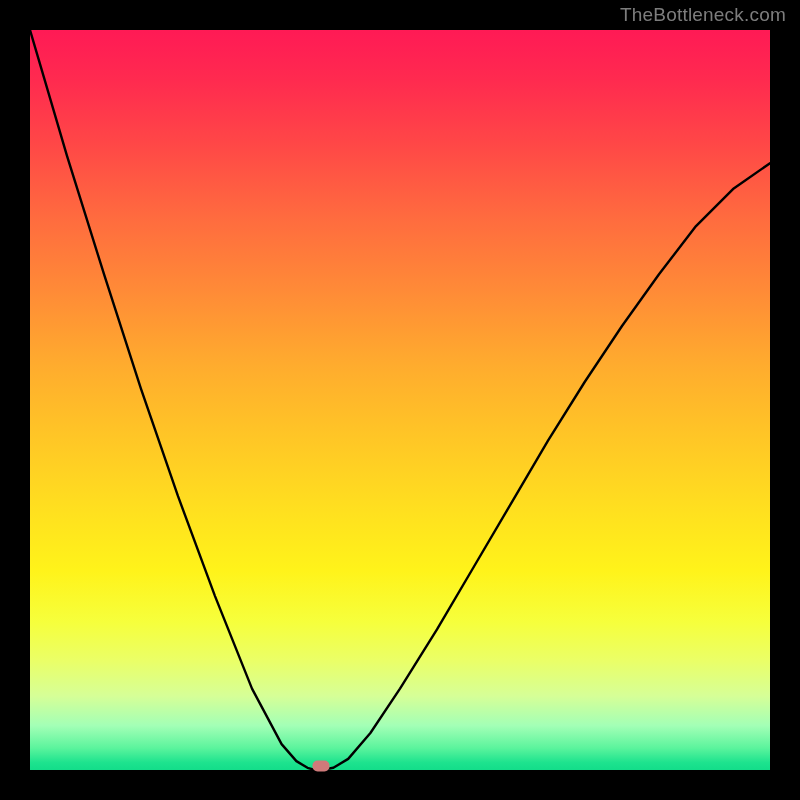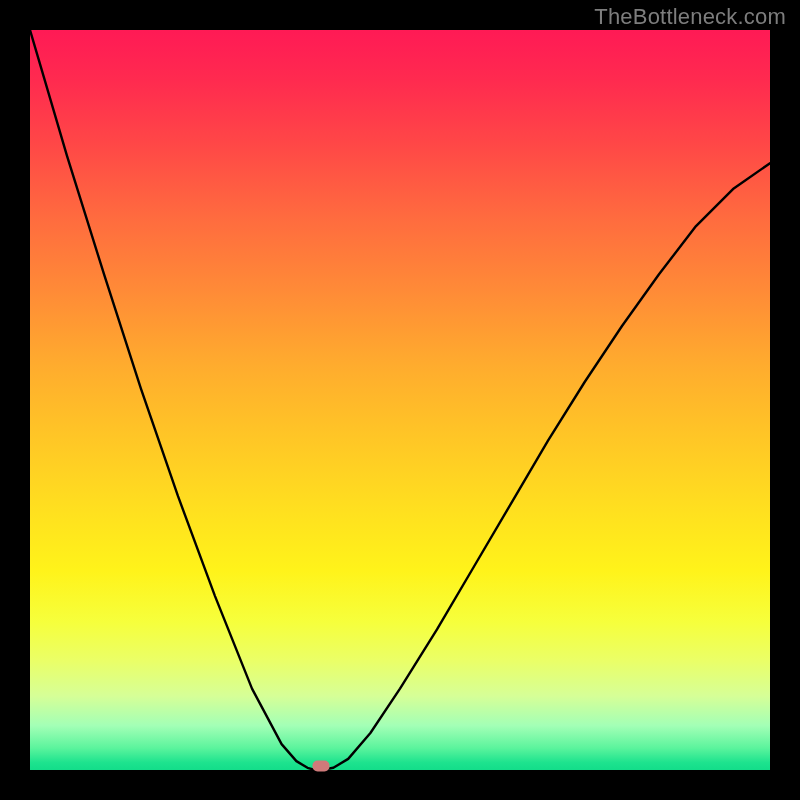--- a/index.html
+++ b/index.html
@@ -14,21 +14,21 @@
     position: relative;
     width: 800px;
     height: 800px;
     background: #000;
   }
   .watermark {
     position: absolute;
     top: 4px;
     right: 14px;
     font-family: Arial, Helvetica, sans-serif;
-    font-size: 22px;
+    font-size: 19px;
     font-weight: 500;
     color: #7d7d7d;
     letter-spacing: 0.2px;
     z-index: 5;
   }
   .plot {
     position: absolute;
     left: 30px;
     top: 30px;
     width: 740px;

